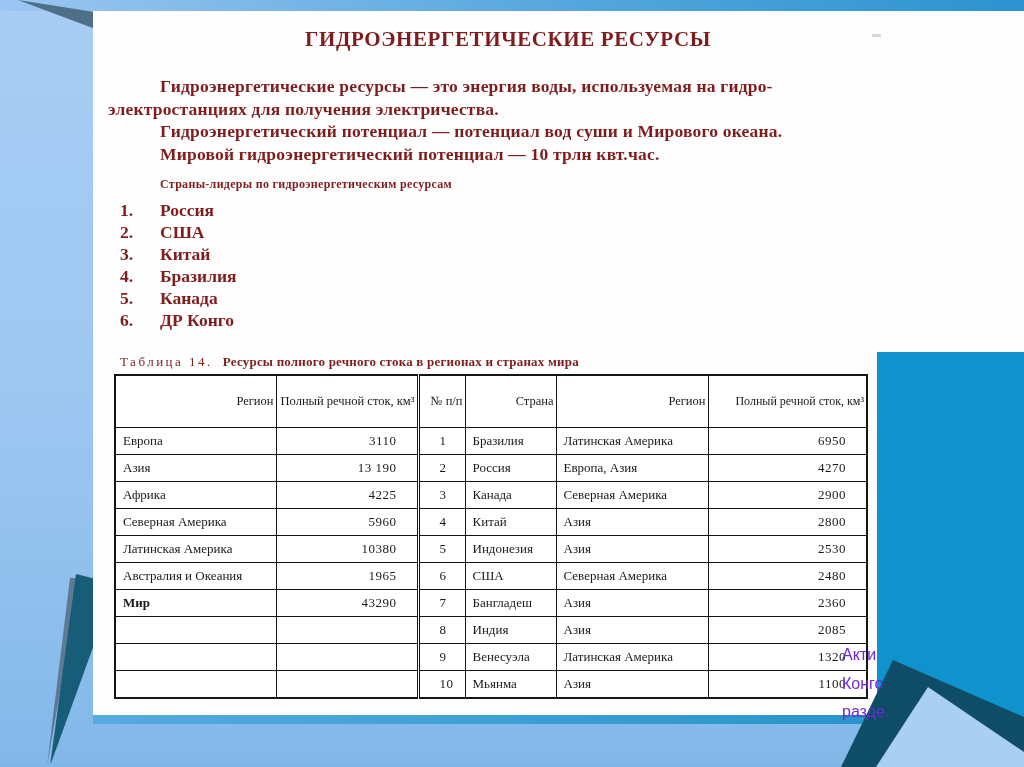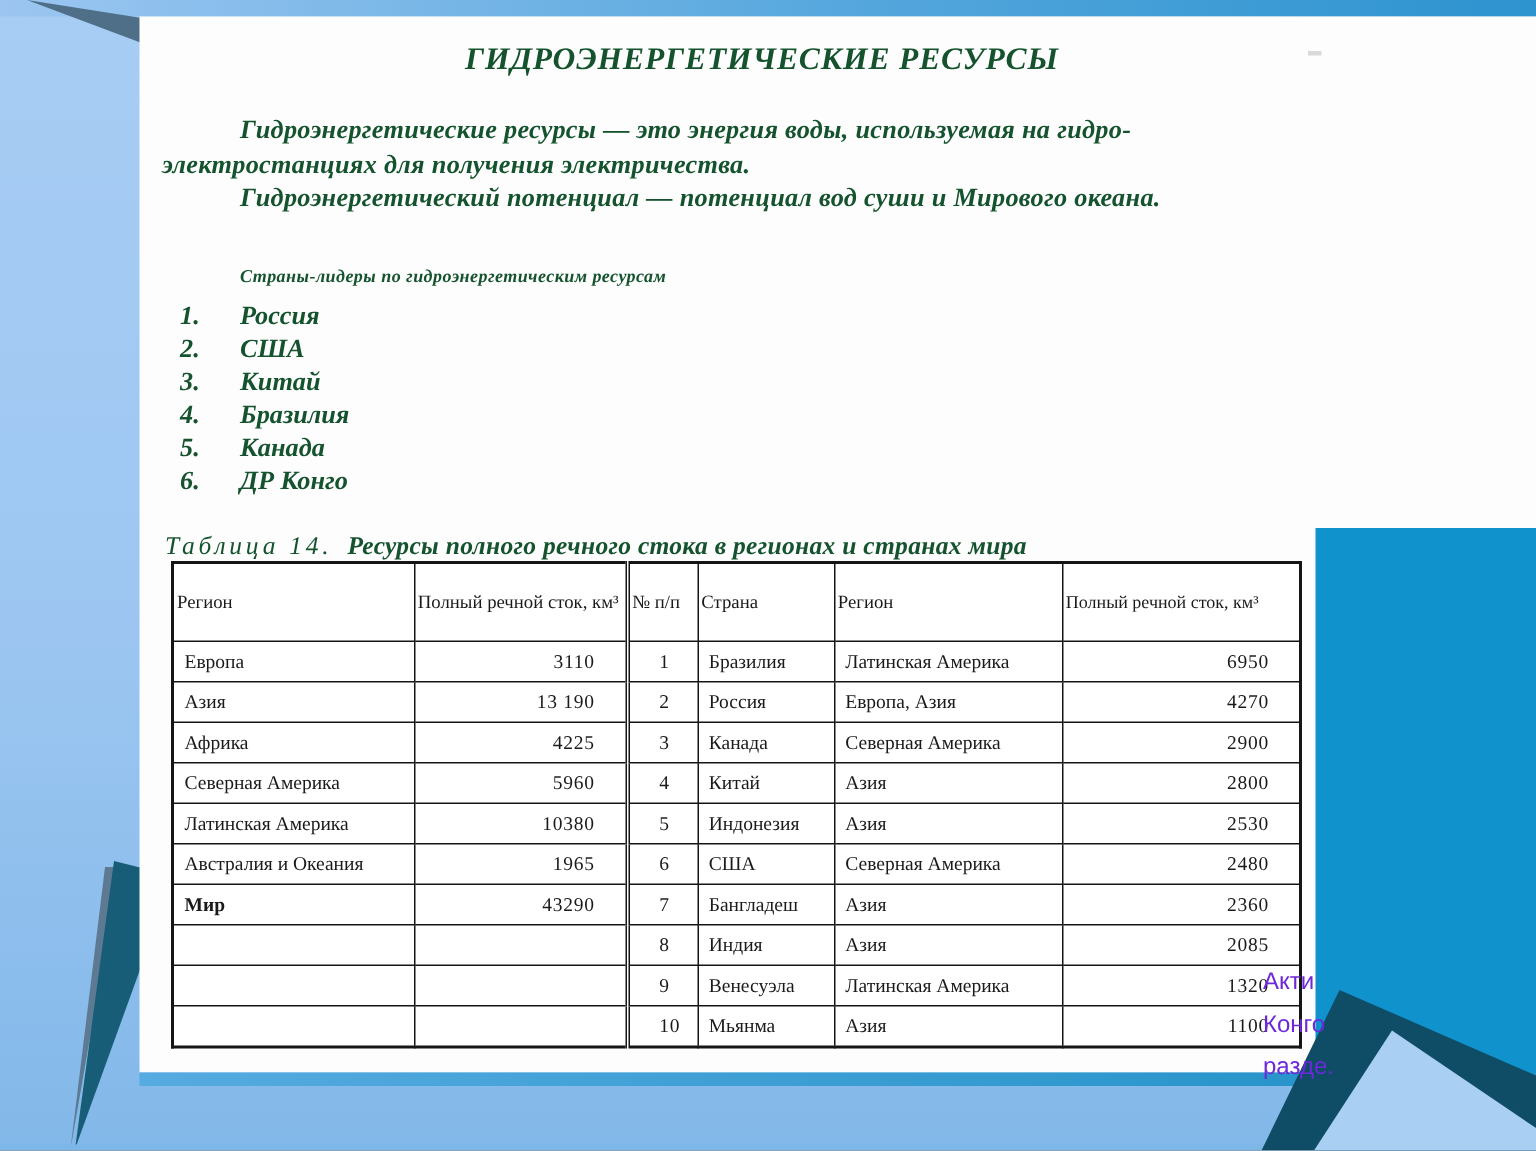--- a/index.html
+++ b/index.html
@@ -1,36 +1,36 @@
 <!DOCTYPE html>
 <html><head>
 <meta charset="utf-8">
 <style>
   html,body{margin:0;padding:0;background:#666;}
   #screen{position:relative;width:1024px;height:767px;overflow:hidden;
           font-family:"Liberation Serif",serif;background:#a7ccf3;}
   #bg{position:absolute;left:0;top:0;}
   .abs{position:absolute;}
-  .scan{color:#14532d;font-style:italic;}
+  .scan{color:#7f1d1d;}
   #slide-title{left:108px;top:27px;width:800px;text-align:center;
                font-size:21px;font-weight:bold;letter-spacing:.6px;}
   .bodyline{left:108px;width:810px;font-size:17.5px;font-weight:bold;
             letter-spacing:.2px;white-space:nowrap;}
   .ind{padding-left:52px;}
   #list-heading{left:108px;top:177px;font-size:12px;font-weight:bold;
                 letter-spacing:.3px;padding-left:52px;}
   .list-item{left:120px;font-size:17.5px;font-weight:bold;white-space:nowrap;}
   .list-item .num{display:inline-block;width:40px;}
-  #tbl-caption{left:110px;top:354px;font-size:17px;white-space:nowrap;}
+  #tbl-caption{left:120px;top:354px;font-size:13px;white-space:nowrap;}
   #tbl-caption .cap-label{letter-spacing:2.5px;}
   #tbl-caption .cap-title{font-weight:bold;margin-left:10px;letter-spacing:.2px;}
   #data-table{left:114px;top:374px;border-collapse:collapse;table-layout:fixed;
               width:752px;border:2px solid #151515;background:#fff;color:#1a1a1a;}
   #data-table th,#data-table td{border:1px solid #151515;overflow:hidden;}
-  #data-table th{font-weight:normal;font-size:12.5px;text-align:left;
+  #data-table th{font-weight:normal;font-size:12.5px;text-align:right;
                  vertical-align:middle;height:47px;padding:2px;line-height:1.3;margin-top:18px;}
   #data-table th:last-child{white-space:nowrap;font-size:12px;}
   #data-table td{height:26px;font-size:13px;padding:0 20px;white-space:nowrap;}
   #data-table td.c1,#data-table td.c2,#data-table td.c5{text-align:right;letter-spacing:.5px;}
   #data-table td.c0,#data-table td.c3,#data-table td.c4{text-align:left;padding-left:7px;}
   #data-table th:nth-child(3),#data-table td:nth-child(3){border-left:3px double #151515;}
   #data-table td.b{font-weight:bold;}
   #watermark{left:810px;top:641px;width:48px;height:82px;overflow:hidden;
              font-family:"Liberation Sans",sans-serif;font-size:16px;
              line-height:28.5px;color:#6d28d9;z-index:5;white-space:nowrap;margin-left:32px;}
@@ -69,20 +69,21 @@
     <rect x="0" y="763" width="1024" height="4" fill="#7db7e7"></rect>
     <polygon points="893,660 1024,717 1024,767 841,767" fill="#0f4d67"></polygon>
     <polygon points="928,687 1024,752 1024,767 876,767" fill="#a9cff3"></polygon>
   </svg>
 
   <div class="abs scan" id="slide-title">ГИДРОЭНЕРГЕТИЧЕСКИЕ РЕСУРСЫ</div>
 
   <div class="abs scan bodyline ind" style="top:76px">Гидроэнергетические ресурсы — это энергия воды, используемая на гидро-</div>
   <div class="abs scan bodyline" style="top:99px">электростанциях для получения электричества.</div>
   <div class="abs scan bodyline ind" style="top:121px">Гидроэнергетический потенциал — потенциал вод суши и Мирового океана.</div>
+  <div class="abs scan bodyline ind" style="top:144px">Мировой гидроэнергетический потенциал — 10 трлн квт.час.</div>
 
   <div class="abs scan" id="list-heading">Страны-лидеры по гидроэнергетическим ресурсам</div>
 
   <div class="abs scan list-item" style="top:200px">
     <span class="num">1.</span><span>Россия</span>
   </div>
   <div class="abs scan list-item" style="top:222px">
     <span class="num">2.</span><span>США</span>
   </div>
   <div class="abs scan list-item" style="top:244px">

